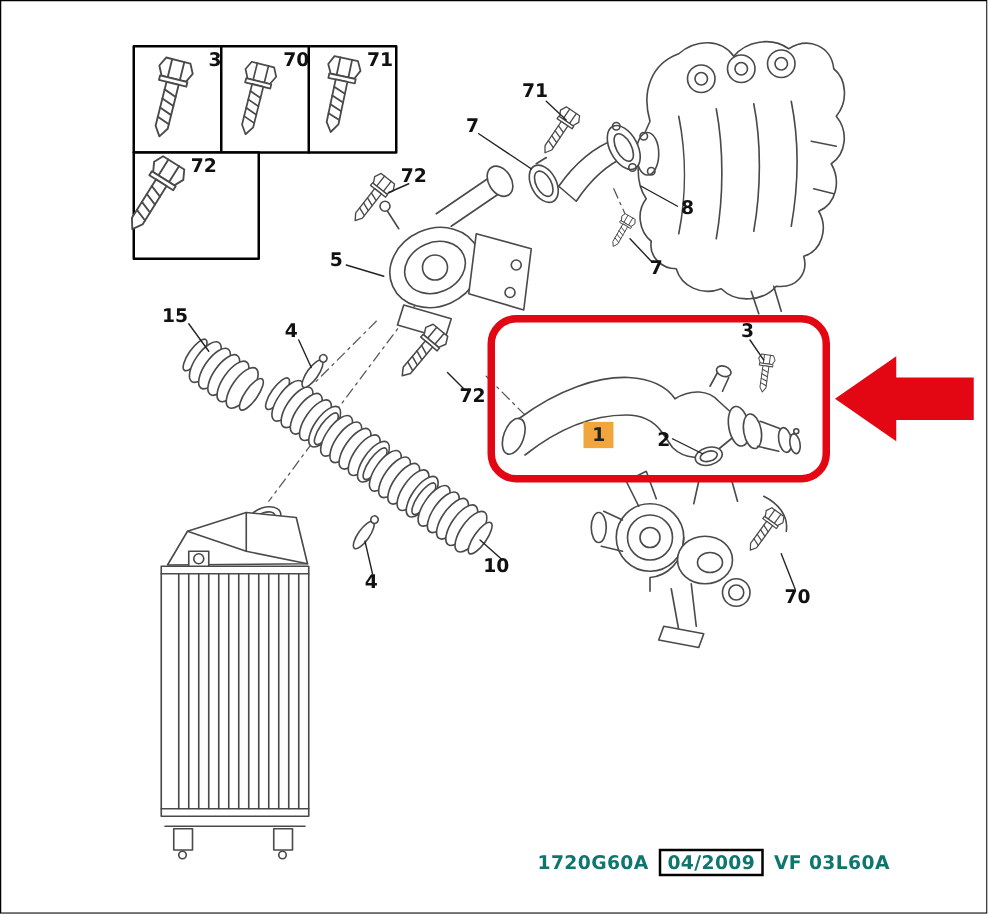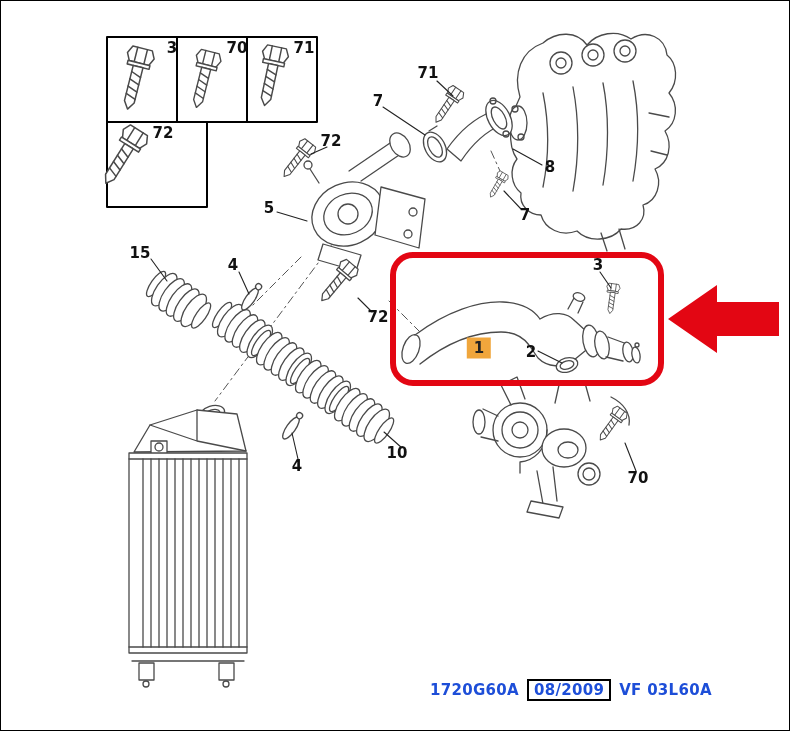--- a/index.html
+++ b/index.html
@@ -17,21 +17,21 @@
   .callout.hl {
     background:#f0a63c; padding:3px 7px; color:#222;
   }
   .legend-label {
     position:absolute; transform:translate(-50%,-50%);
     font-weight:bold; font-size:15px; color:#111; line-height:1;
   }
   .footer {
     position:absolute; left:429px; top:678px;
     display:flex; align-items:center; gap:8px;
-    font-weight:bold; font-size:15px; color:#1d4ed8; letter-spacing:.3px;
+    font-weight:bold; font-size:15px; color:#0f766e; letter-spacing:.3px;
   }
   .footer .boxed { border:2px solid #000; padding:0 5px; }
 </style>
 </head>
 <body>
 
 <div class="stage">
 
   <svg class="art" width="790" height="731" viewBox="0 0 790 731" xmlns="http://www.w3.org/2000/svg" xmlns:xlink="http://www.w3.org/1999/xlink" fill="none" stroke="#4a4a4a" stroke-width="1.3" stroke-linecap="round" stroke-linejoin="round">
 
@@ -253,17 +253,17 @@
   <div class="callout" style="left:377px;top:316px">72</div>
   <div class="callout hl" style="left:478px;top:347px">1</div>
   <div class="callout" style="left:530px;top:351px">2</div>
   <div class="callout" style="left:597px;top:264px">3</div>
   <div class="callout" style="left:296px;top:465px">4</div>
   <div class="callout" style="left:396px;top:452px">10</div>
   <div class="callout" style="left:637px;top:477px">70</div>
 
   <div class="footer">
     <span>1720G60A</span>
-    <span class="boxed">08/2009</span>
+    <span class="boxed">04/2009</span>
     <span>VF 03L60A</span>
   </div>
 
 </div>
 
 </body></html>

